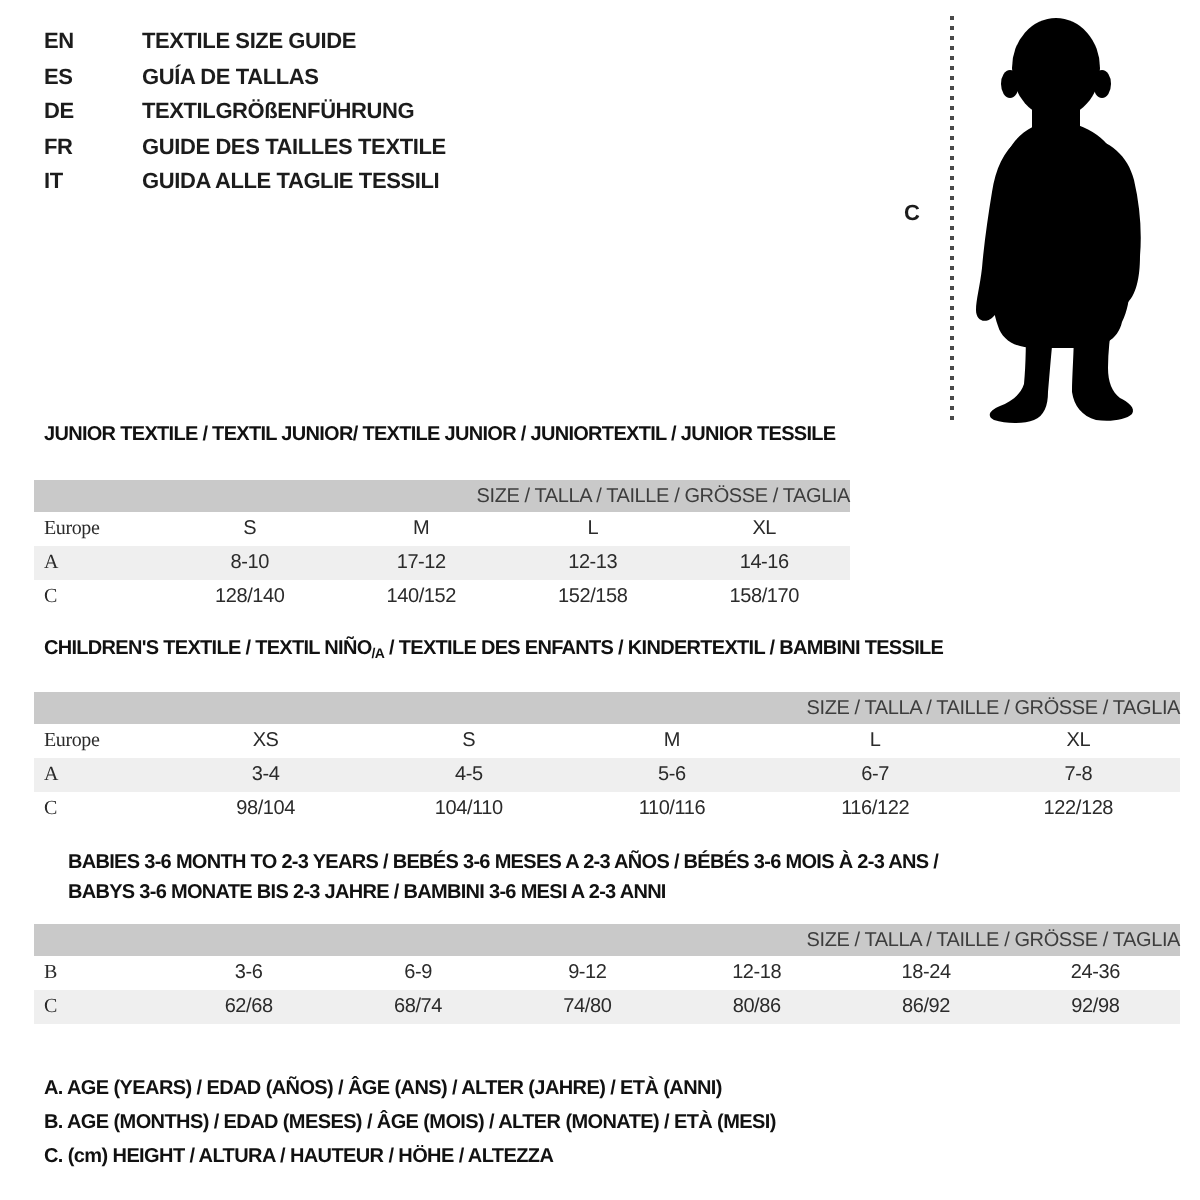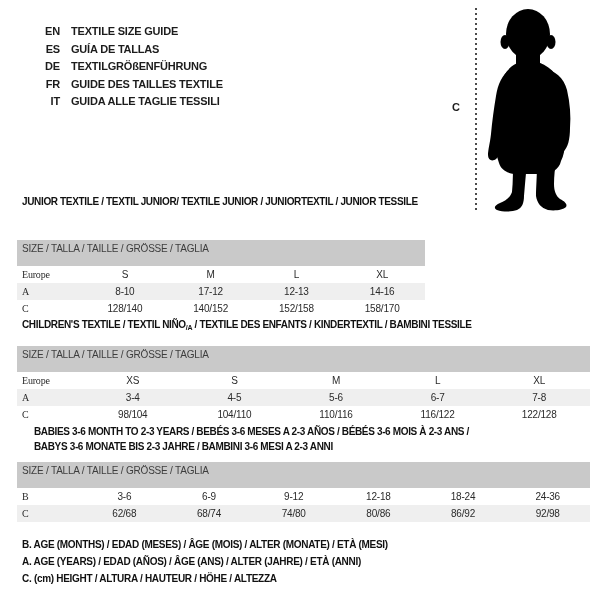--- a/index.html
+++ b/index.html
@@ -7,21 +7,21 @@
     width:600px; height:600px;
     background:#ffffff;
     font-family:"Liberation Sans", sans-serif;
     color:#1c1c1c;
     position:relative;
     overflow:hidden;
   }
   .abs { position:absolute; }
 
   
-  .lang-list { left:22px; top:23px;text-align:right; }
+  .lang-list { left:22px; top:13px; }
   .lang-row { display:flex; font-weight:bold; font-size:11px; line-height:17.5px; letter-spacing:-0.2px; }
   .lang-code { width:38px; }
   .lang-label { white-space:nowrap;margin-left:11px; }
 
   
   .measure-line {
     left:475px; top:8px; width:2px; height:203px;
     background:repeating-linear-gradient(to bottom, #4a4a4a 0 2px, transparent 2px 5px);
   }
   .c-label { left:452px; top:101px; font-weight:bold; font-size:11px; }
@@ -31,22 +31,23 @@
   .sec-title {
     position:absolute; left:22px;
     font-weight:bold; font-size:10px; letter-spacing:-0.35px; white-space:nowrap; color:#111;
   }
   .sec-title .sub { font-size:7px; position:relative; top:2px; }
 
   
   .size-table { position:absolute; left:17px; font-size:10px; letter-spacing:-0.2px; }
   .thead {
     background:#c9c9c9; color:#3d3d3d;
-    height:26px; line-height:17px; padding-left:5px;
+    height:16px; line-height:17px; padding-left:5px;
     white-space:nowrap;
+    text-align:right;
   }
   .trow { display:flex; height:17px; line-height:17px; color:#2b2b2b; }
   .trow.alt { background:#efefef; }
   .cell-label { width:60px; padding-left:5px;font-family:Liberation Serif, serif; }
   .cell { flex:1; text-align:center; }
 
   
   .notes { left:22px; top:536px; }
   .note-line { font-weight:bold; font-size:10px; line-height:17px; letter-spacing:-0.3px; white-space:nowrap; color:#111; }
 </style>
@@ -127,21 +128,21 @@
     <path d="M51,156
       C51,168 50,180 50,188
       C51,195 55,200 62,202
       C69,203 77,202 80,199
       C82,196 78,193 74,191
       C70,188 68,183 68,176
       C68,168 69,160 70,153 Z"></path>
   </g>
 </svg>
 
-<div class="sec-title" style="top:196px;">JUNIOR TEXTILE / TEXTIL JUNIOR/ TEXTILE JUNIOR / JUNIORTEXTIL / JUNIOR TESSILE</div>
+<div class="sec-title" style="top:212px;">JUNIOR TEXTILE / TEXTIL JUNIOR/ TEXTILE JUNIOR / JUNIORTEXTIL / JUNIOR TESSILE</div>
 <div class="size-table" style="top:240px; width:408px;">
   <div class="thead">SIZE / TALLA / TAILLE / GRÖSSE / TAGLIA</div>
   <div class="trow">
     <span class="cell-label">Europe</span>
     <span class="cell">S</span>
     <span class="cell">M</span>
     <span class="cell">L</span>
     <span class="cell">XL</span>
   </div>
   <div class="trow alt">
@@ -209,16 +210,16 @@
     <span class="cell">62/68</span>
     <span class="cell">68/74</span>
     <span class="cell">74/80</span>
     <span class="cell">80/86</span>
     <span class="cell">86/92</span>
     <span class="cell">92/98</span>
   </div>
 </div>
 
 <div class="abs notes">
+  <div class="note-line">A. AGE (YEARS) / EDAD (AÑOS) / ÂGE (ANS) / ALTER (JAHRE) / ETÀ (ANNI)</div>
   <div class="note-line">B. AGE (MONTHS) / EDAD (MESES) / ÂGE (MOIS) / ALTER (MONATE) / ETÀ (MESI)</div>
-  <div class="note-line">A. AGE (YEARS) / EDAD (AÑOS) / ÂGE (ANS) / ALTER (JAHRE) / ETÀ (ANNI)</div>
   <div class="note-line">C. (cm) HEIGHT / ALTURA / HAUTEUR / HÖHE / ALTEZZA</div>
 </div>
 
 </body></html>

